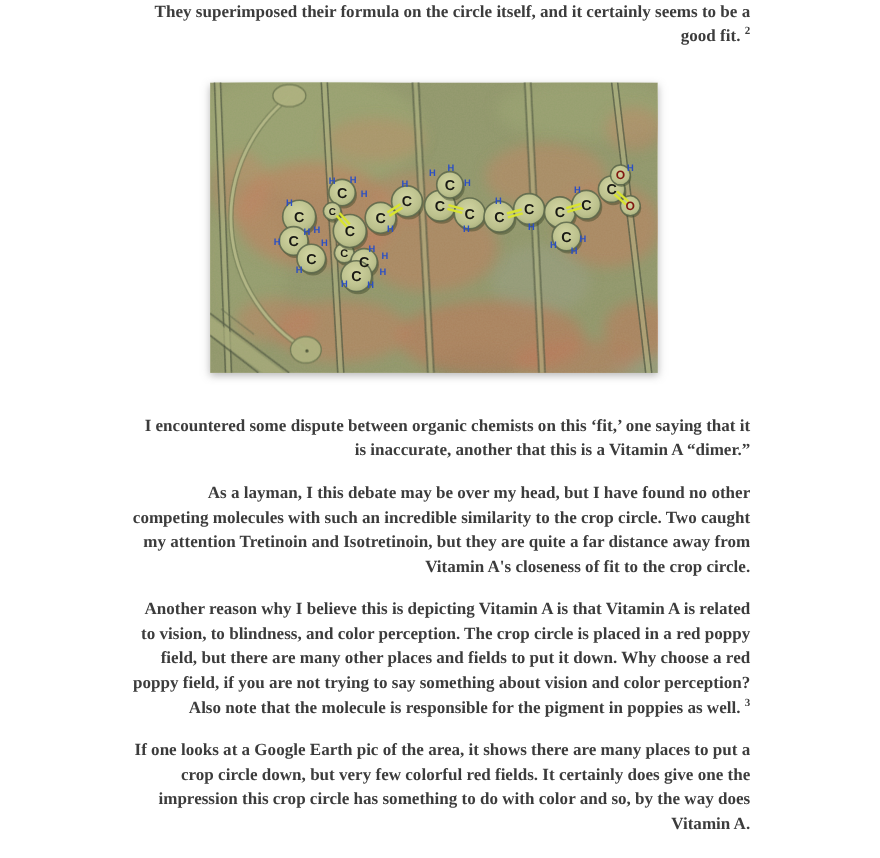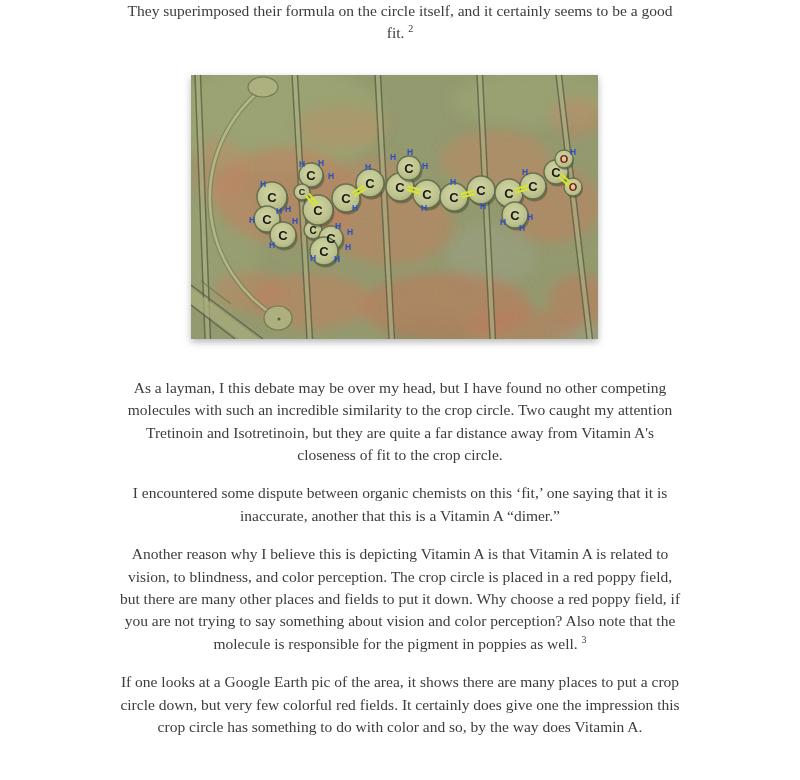--- a/index.html
+++ b/index.html
@@ -1,20 +1,20 @@
 <!DOCTYPE html>
 <html><head>
 <meta charset="utf-8">
 <style>
   html,body{margin:0;padding:0;background:#ffffff;}
   body{width:800px;height:780px;overflow:hidden;
        font-family:"Liberation Serif","DejaVu Serif",serif;color:#3c3c3c;}
   .page{position:relative;width:800px;height:780px;background:#ffffff;}
   .text-col{margin:0 118px;width:564px;}
-  p.para{font-size:15.5px;line-height:22.4px;margin:0 0 16px 0;text-align:center;}
+  p.para{font-size:15.5px;line-height:22.4px;margin:0 0 16px 0;text-align:right;font-weight:bold;}
   p.para-intro{margin:0;}
   sup.fn{font-size:10px;line-height:0;vertical-align:super;}
   figure.photo{margin:30px 0 0 73px;padding:0;width:407px;height:264px;
                box-shadow:0 3px 7px rgba(110,110,110,0.5);}
   figure.photo svg{display:block;}
   .body-text{margin-top:38px;}
 </style>
 </head>
 <body>
 
@@ -222,20 +222,20 @@
             <text x="334" y="97" dy="0.36em" text-anchor="middle" font-family="&quot;Liberation Sans&quot;, sans-serif" font-size="8.5" font-weight="bold" fill="#2b4fc5">H</text>
             <text x="312" y="147" dy="0.36em" text-anchor="middle" font-family="&quot;Liberation Sans&quot;, sans-serif" font-size="8.5" font-weight="bold" fill="#2b4fc5">H</text>
             <text x="339" y="142" dy="0.36em" text-anchor="middle" font-family="&quot;Liberation Sans&quot;, sans-serif" font-size="8.5" font-weight="bold" fill="#2b4fc5">H</text>
             <text x="331" y="153" dy="0.36em" text-anchor="middle" font-family="&quot;Liberation Sans&quot;, sans-serif" font-size="8.5" font-weight="bold" fill="#2b4fc5">H</text>
             <text x="382" y="77" dy="0.36em" text-anchor="middle" font-family="&quot;Liberation Sans&quot;, sans-serif" font-size="8.5" font-weight="bold" fill="#2b4fc5">H</text>
           </g>
       </svg>
     </figure>
 
     <div class="body-text">
+      <p class="para"><span>I encountered some dispute between organic chemists on this ‘fit,’ one saying that it is inaccurate, another that this is a Vitamin A “dimer.”</span><sup class="fn"></sup></p>
       <p class="para"><span>As a layman, I this debate may be over my head, but I have found no other competing molecules with such an incredible similarity to the crop circle. Two caught my attention Tretinoin and Isotretinoin, but they are quite a far distance away from Vitamin A's closeness of fit to the crop circle.</span><sup class="fn"></sup></p>
-      <p class="para"><span>I encountered some dispute between organic chemists on this ‘fit,’ one saying that it is inaccurate, another that this is a Vitamin A “dimer.”</span><sup class="fn"></sup></p>
       <p class="para"><span>Another reason why I believe this is depicting Vitamin A is that Vitamin A is related to vision, to blindness, and color perception. The crop circle is placed in a red poppy field, but there are many other places and fields to put it down. Why choose a red poppy field, if you are not trying to say something about vision and color perception? Also note that the molecule is responsible for the pigment in poppies as well. </span><sup class="fn">3</sup></p>
       <p class="para"><span>If one looks at a Google Earth pic of the area, it shows there are many places to put a crop circle down, but very few colorful red fields. It certainly does give one the impression this crop circle has something to do with color and so, by the way does Vitamin A.</span><sup class="fn"></sup></p>
     </div>
 
   </div>
 </div>
 
 </body></html>

